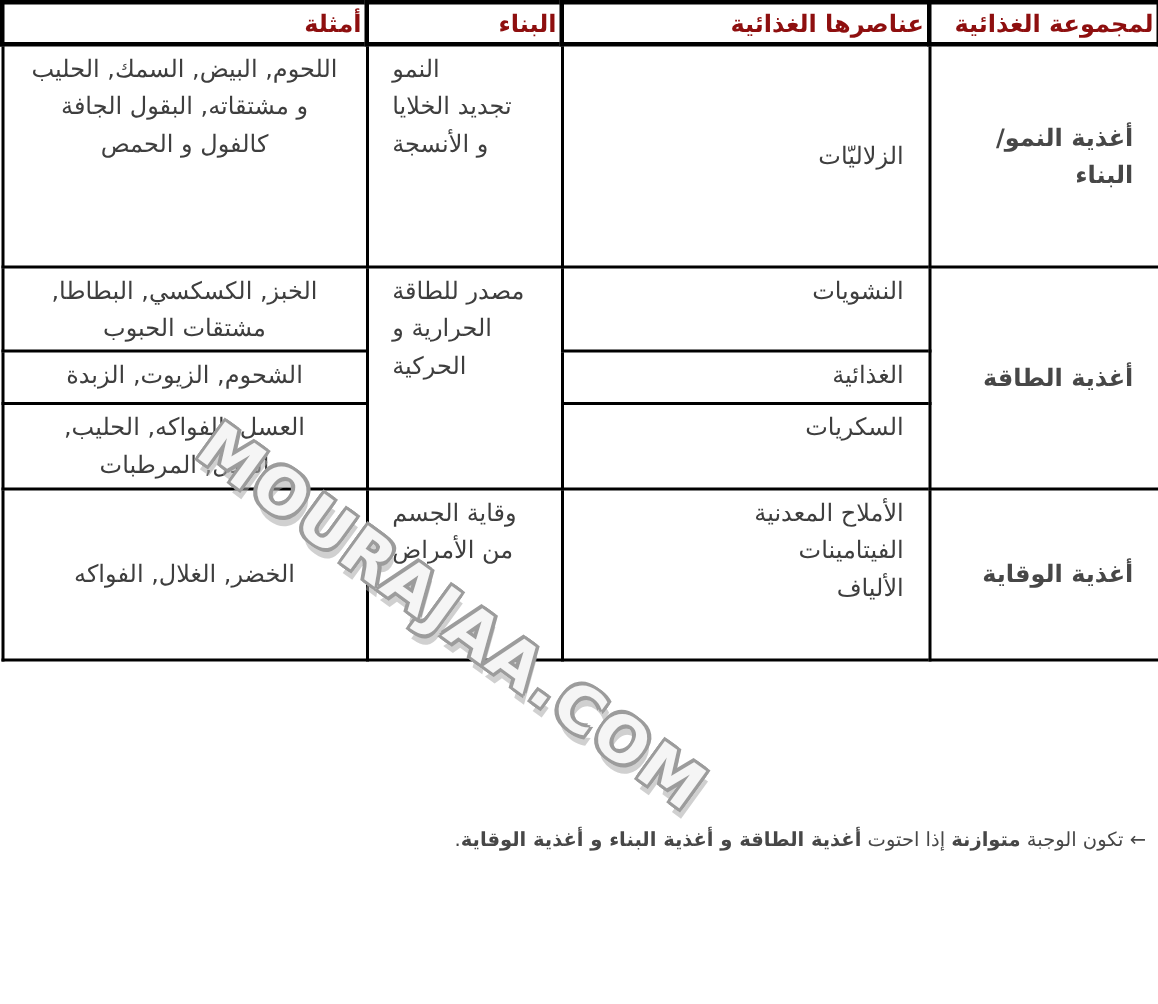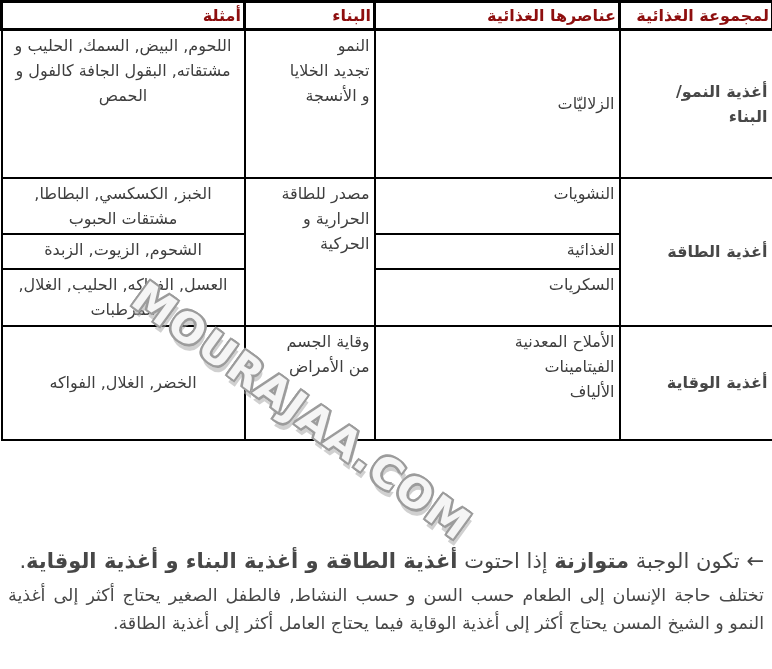--- a/index.html
+++ b/index.html
@@ -25,21 +25,21 @@
   }
   table.food-table col.c-group    { width: 153px; }
   table.food-table col.c-elements { width: 245px; }
   table.food-table col.c-benefits { width: 130px; }
   table.food-table col.c-examples { width: 243px; }
 
   table.food-table th, table.food-table td {
     border: 2px solid #000;
     font-size: 16px;
     line-height: 25px;
-    padding: 2px 4px;
+    padding: 2px 16px;
     overflow: hidden;
   }
   table.food-table th {
     border-width: 3px;
     height: 20px;
     padding: 0 2px;
     color: #8e0f0f;
     font-weight: bold;
     text-align: right;
     vertical-align: middle;
@@ -49,21 +49,21 @@
   tr.row-energy-2 { height: 35px; }
   tr.row-energy-3 { height: 57px; }
   tr.row-protection { height: 114px; }
 
   td.cell-examples {
     text-align: center;
     vertical-align: top;
     padding: 4px 6px;
   }
   td.cell-benefits {
-    text-align: right;
+    text-align: left;
     vertical-align: top;
     white-space: pre-line;
     padding-top: 4px;
     margin-left: 18px;
   }
   td.cell-elements {
     text-align: right;
     vertical-align: top;
     white-space: pre-line;
     padding-right: 28px;
@@ -105,21 +105,21 @@
   .notes {
     position: absolute;
     top: 548px;
     right: 8px;
     left: 8px;
     direction: rtl;
     color: #474747;
   }
   .note-line1 {
     margin: 0 0 7px 0;
-    font-size: 21px;
+    font-size: 13px;
     line-height: 26px;
     text-align: right;
   }
   .note-line1 b { font-weight: bold; }
   .note-para {
     margin: 0;
     font-size: 17.5px;
     line-height: 28px;
     text-align: justify;
   }
@@ -179,16 +179,15 @@
 من الأمراض</td>
         <td class="cell-examples v-mid">الخضر, الغلال, الفواكه</td>
       </tr>
     </tbody>
   </table>
 
   <div class="watermark">MOURAJAA.COM</div>
 
   <div class="notes">
     <p class="note-line1"><span>←</span><span> تكون الوجبة </span><b>متوازنة</b><span> إذا احتوت </span><b>أغذية الطاقة و أغذية البناء و أغذية الوقاية</b><span>.</span></p>
-    <p class="note-para">تختلف حاجة الإنسان إلى الطعام حسب السن و حسب النشاط, فالطفل الصغير يحتاج أكثر إلى أغذية النمو و الشيخ المسن يحتاج أكثر إلى أغذية الوقاية فيما يحتاج العامل أكثر إلى أغذية الطاقة.</p>
   </div>
 
 </div>
 
 </body></html>

